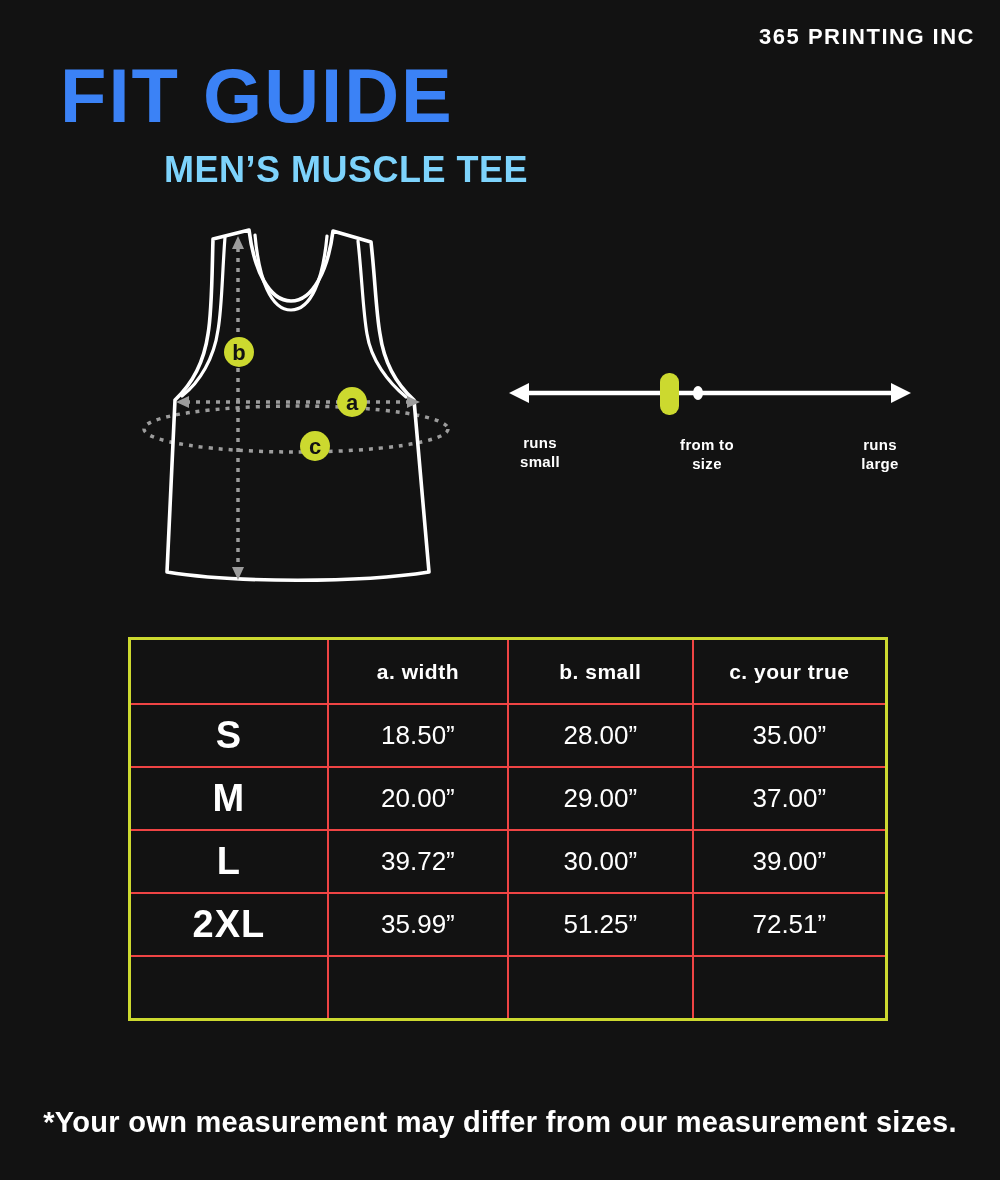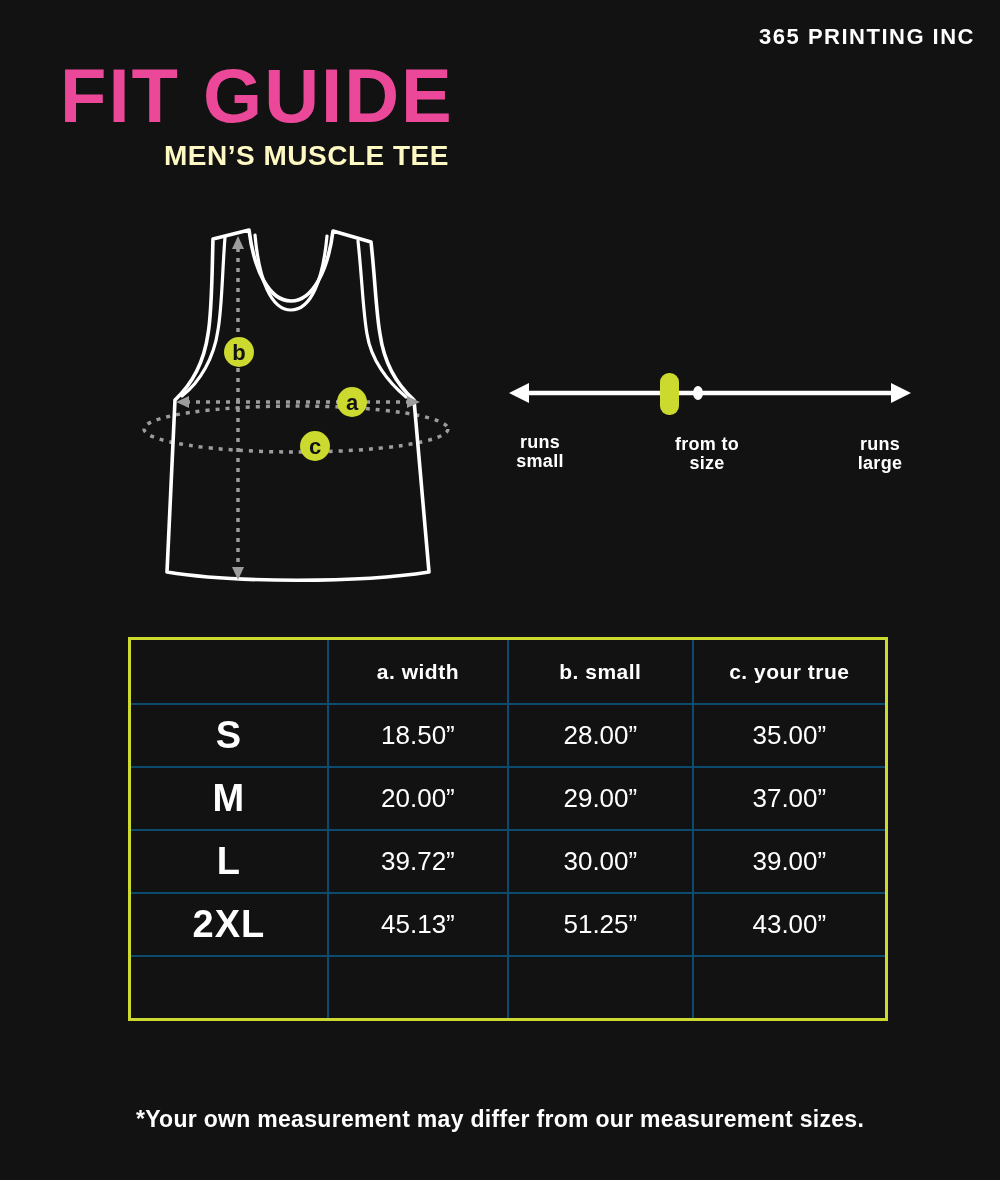--- a/index.html
+++ b/index.html
@@ -9,50 +9,50 @@
     font-family:"Liberation Sans", sans-serif;
     -webkit-font-smoothing:antialiased;
   }
   .abs{position:absolute;}
   .brand{
     top:24px;right:25px;
     color:#ffffff;font-size:22px;font-weight:700;letter-spacing:1.5px;
   }
   .title{
     top:58px;left:60px;
-    color:#ec4899;font-size:76px;font-weight:700;letter-spacing:2px;
+    color:#3b82f6;font-size:76px;font-weight:700;letter-spacing:2px;
     line-height:1;
   }
   .subtitle{
-    top:142px;left:164px;
-    color:#fef9c3;font-size:28px;font-weight:700;letter-spacing:0.5px;
+    top:152px;left:164px;
+    color:#7dd3fc;font-size:36px;font-weight:700;letter-spacing:0.5px;
     line-height:1;
   }
   .scale-label{
-    color:#ffffff;font-size:18px;font-weight:700;line-height:19px;
+    color:#ffffff;font-size:15px;font-weight:700;line-height:19px;
     text-align:center;letter-spacing:0.3px;
   }
   .size-table{
     top:637px;left:128px;width:760px;
     border-collapse:collapse;table-layout:fixed;
     border:3px solid #ccd92f;
   }
   .size-table td,.size-table th{
-    border:2px solid #0c4a6e;
+    border:2px solid #ef4444;
     text-align:center;vertical-align:middle;
     color:#ffffff;background:#121212;
     padding:0;
   }
   .size-table th{font-size:21px;font-weight:700;height:63px;letter-spacing:0.5px;}
   .size-table td{height:61px;}
   .size-table td.size-cell{font-size:38px;font-weight:700;letter-spacing:1px;}
   .size-table td.val-cell{font-size:26px;font-weight:400;}
   .footnote{
     top:1106px;left:0;width:1000px;text-align:center;
-    color:#ffffff;font-size:23px;font-weight:700;letter-spacing:0.3px;
+    color:#ffffff;font-size:29px;font-weight:700;letter-spacing:0.3px;
   }
 </style>
 </head>
 <body>
 
 <div class="abs brand">365 PRINTING INC</div>
 
 <div class="abs title">FIT GUIDE</div>
 <div class="abs subtitle">MEN’S MUSCLE TEE</div>
 
@@ -147,23 +147,23 @@
     <td class="val-cell">37.00”</td>
   </tr>
   <tr>
     <td class="size-cell">L</td>
     <td class="val-cell">39.72”</td>
     <td class="val-cell">30.00”</td>
     <td class="val-cell">39.00”</td>
   </tr>
   <tr>
     <td class="size-cell">2XL</td>
-    <td class="val-cell">45.13”</td>
+    <td class="val-cell">35.99”</td>
     <td class="val-cell">51.25”</td>
-    <td class="val-cell">43.00”</td>
+    <td class="val-cell">72.51”</td>
   </tr>
   <tr>
     <td class="size-cell"></td>
     <td class="val-cell"></td>
     <td class="val-cell"></td>
     <td class="val-cell"></td>
   </tr>
 </tbody>
   </table>
 

